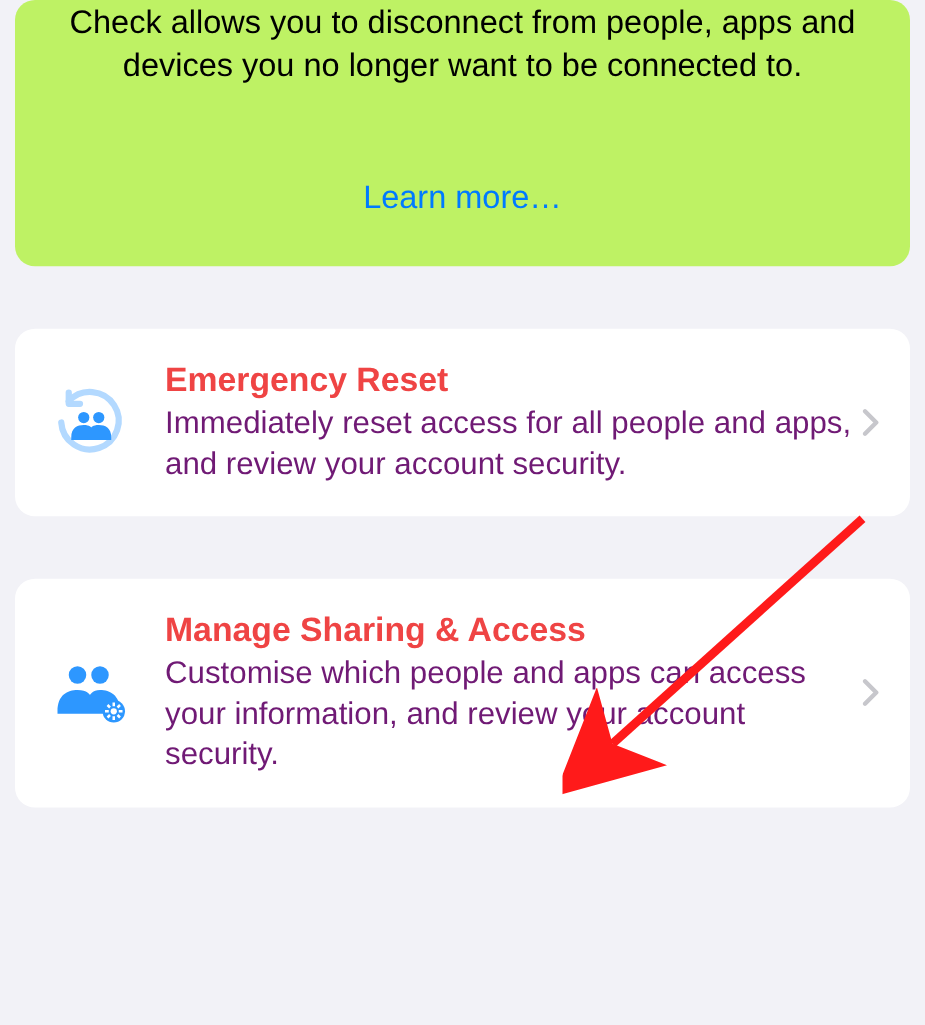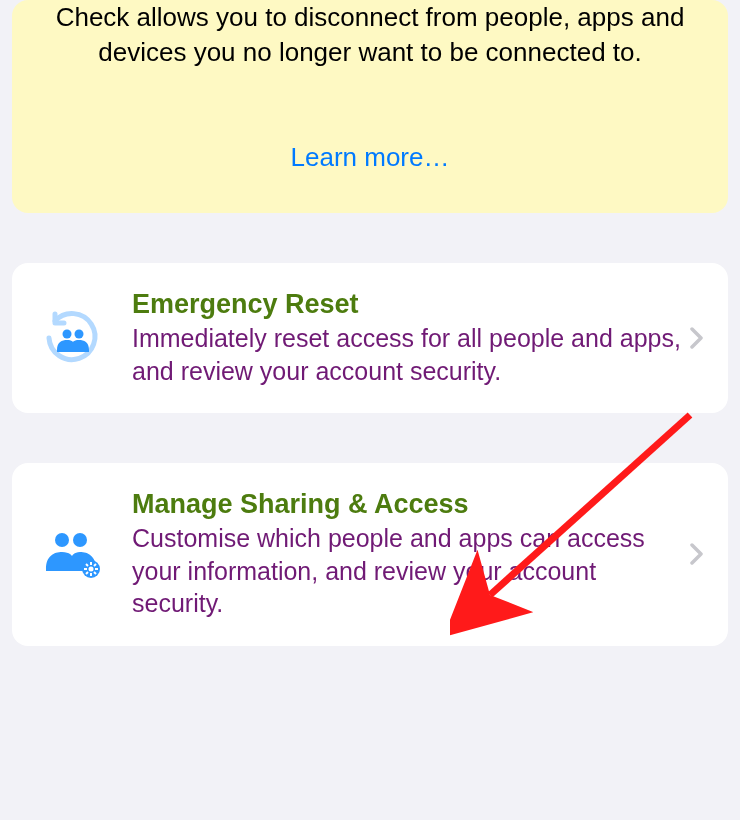--- a/index.html
+++ b/index.html
@@ -9,21 +9,21 @@
     }
     body {
       font-family: -apple-system, BlinkMacSystemFont, "Segoe UI", Helvetica, Arial, sans-serif;
       background: #f2f2f7;
       width: 740px;
       height: 820px;
       overflow: hidden;
       position: relative;
     }
     .top-card {
-      background: #fef9c3;
+      background: #bef264;
       border-radius: 16px;
       margin: 0 12px 0 12px;
       padding: 0 40px 40px 40px;
       text-align: center;
     }
     .description {
       font-size: 26px;
       color: #000;
       line-height: 1.35;
       padding-top: 0;
@@ -54,21 +54,21 @@
     }
     .option-icon-emergency {
       margin-right: 24px;
     }
     .option-text {
       flex: 1;
     }
     .option-title {
       font-size: 27px;
       font-weight: 700;
-      color: #4d7c0f;
+      color: #ef4444;
       margin-bottom: 2px;
     }
     .option-subtitle {
       font-size: 25px;
       color: #701a75;
       line-height: 1.3;
     }
     .chevron {
       flex-shrink: 0;
       margin-left: 8px;

